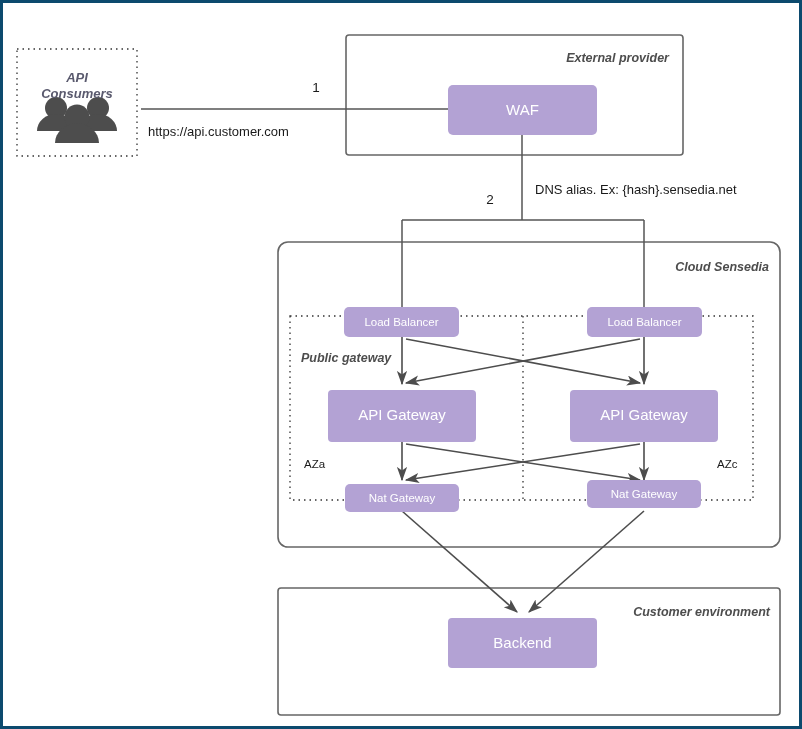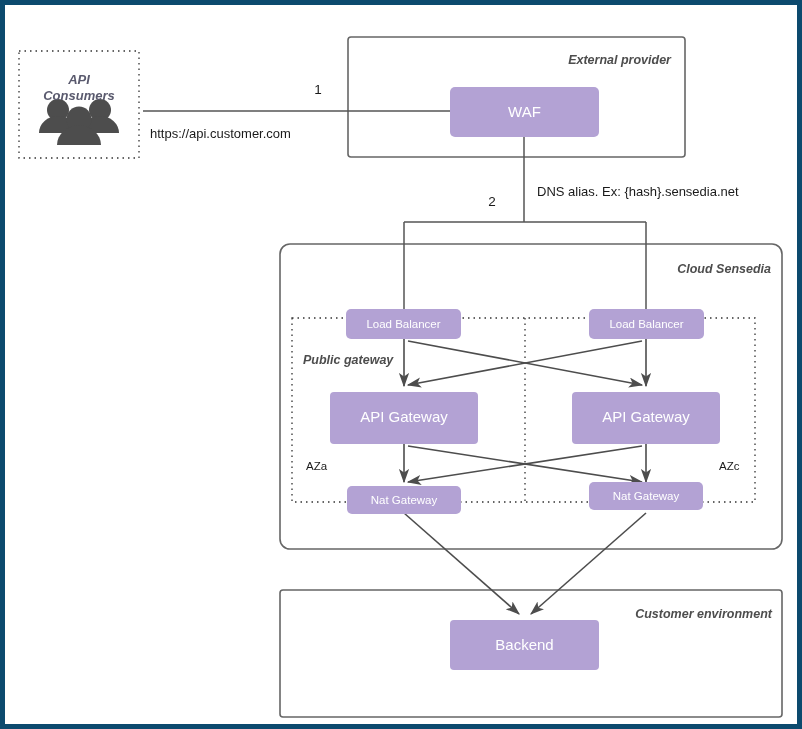--- a/index.html
+++ b/index.html
@@ -8,21 +8,21 @@
     background: #ffffff;
   }
   body {
     font-family: "Liberation Sans", sans-serif;
   }
   #page {
     position: relative;
     width: 802px;
     height: 729px;
     background: #ffffff;
-    border: 5px solid #0c4a6e;
+    border: 3px solid #0c4a6e;
     box-sizing: border-box;
     overflow: hidden;
   }
   svg#diagram {
     position: absolute;
     left: 0;
     top: 0;
     width: 802px;
     height: 729px;
     display: block;

